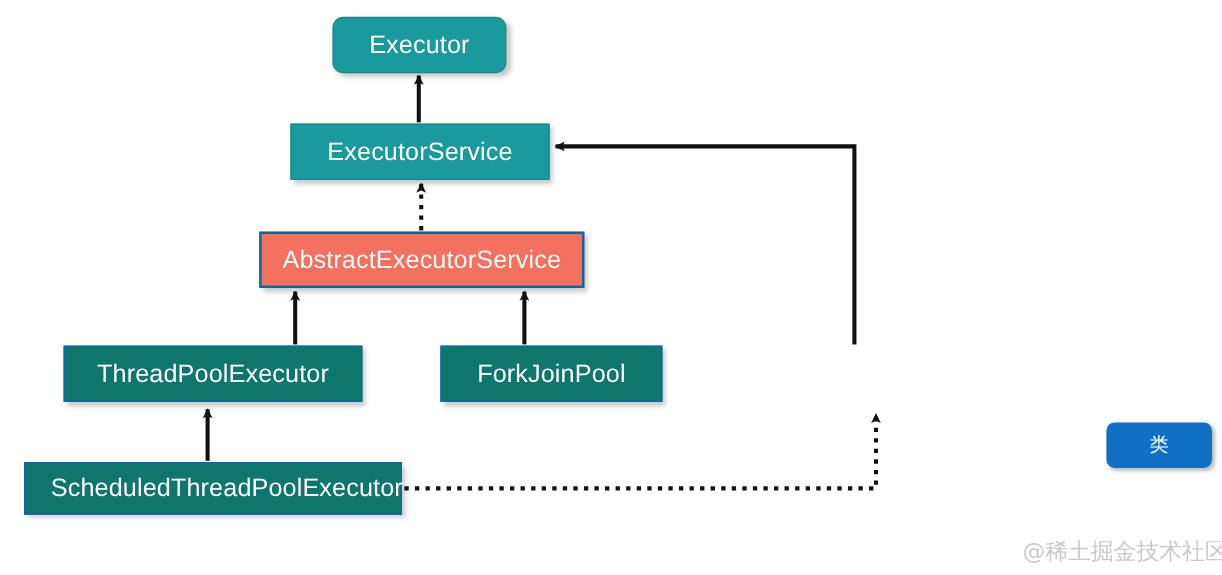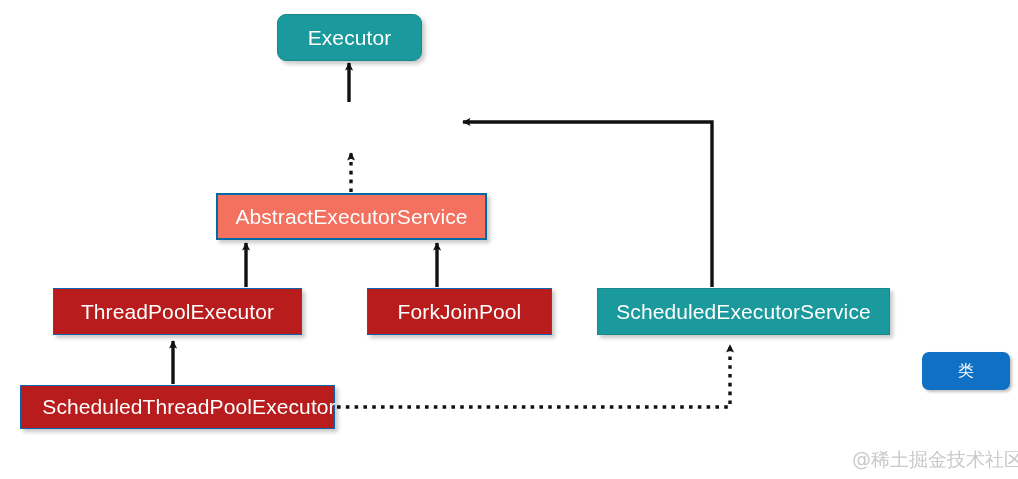--- a/index.html
+++ b/index.html
@@ -41,21 +41,21 @@
   }
   .node.iface {
     background: #1a9a9d;
     border: 1px solid #17898b;
   }
   .node.abstract {
     background: #f4705f;
     border: 2px solid #0369a1;
   }
   .node.klass {
-    background: #b91c1c;
+    background: #0f766e;
     border: 1px solid #0e64ad;
   }
   .node.rounded {
     border-radius: 9px;
   }
   #legend {
     position: absolute;
     left: 922px;
     top: 352px;
     width: 88px;
@@ -115,36 +115,36 @@
 
     <line x1="173" y1="384" x2="173" y2="341" stroke="#111111" stroke-width="3.4" marker-end="url(#arrow-solid)"></line>
 
     <path d="M337,407 L730,407 L730,345" fill="none" stroke="#111111" stroke-width="3.4" stroke-dasharray="3.6 5.2" marker-end="url(#arrow-dotted)"></path>
   </svg>
 
   <div class="node iface rounded" style="left:277px; top:14px; width:145px; height:47px;">
     <span>Executor</span>
   </div>
 
+  <div class="node iface" style="left:242px; top:103px; width:216px; height:47px;">
+    <span>ExecutorService</span>
+  </div>
 
   <div class="node abstract" style="left:216px; top:193px; width:271px; height:47px;">
     <span>AbstractExecutorService</span>
   </div>
 
   <div class="node klass" style="left:53px; top:288px; width:249px; height:47px;">
     <span>ThreadPoolExecutor</span>
   </div>
 
   <div class="node klass" style="left:367px; top:288px; width:185px; height:47px;">
     <span>ForkJoinPool</span>
   </div>
 
-  <div class="node iface" style="left:597px; top:288px; width:293px; height:47px;">
-    <span>ScheduledExecutorService</span>
-  </div>
 
   <div class="node klass" style="left:20px; top:385px; width:315px; height:44px;padding-left:23px;">
     <span>ScheduledThreadPoolExecutor</span>
   </div>
 
   <div id="legend">
     <div class="legend-item klass">
       <span>类</span>
     </div>
   </div>

